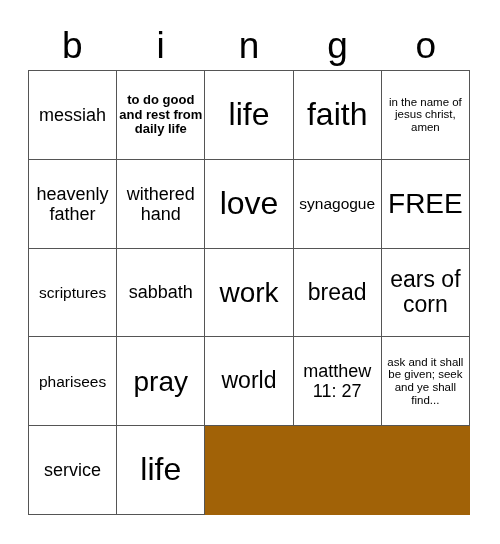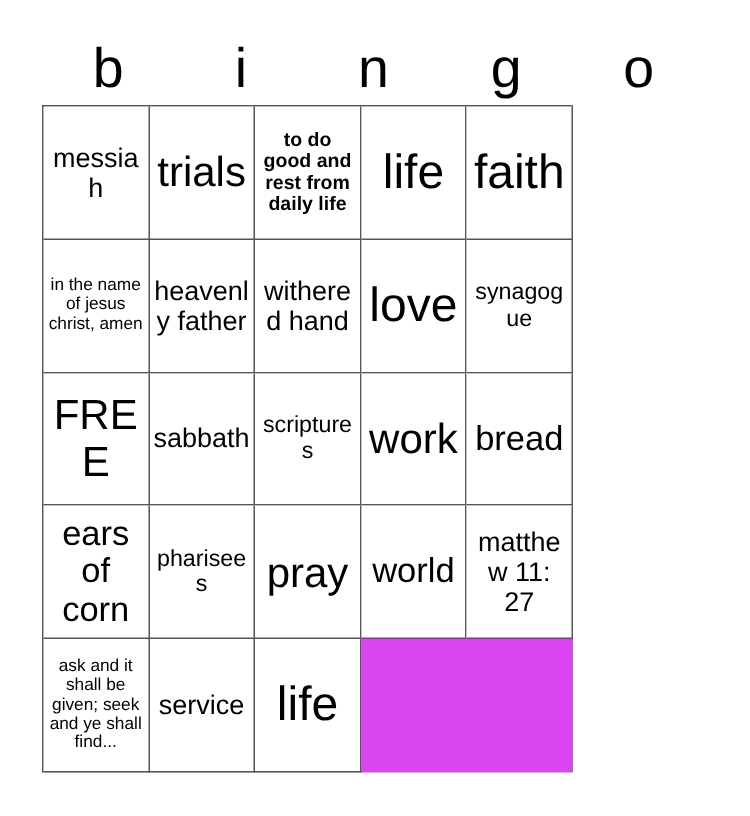--- a/index.html
+++ b/index.html
@@ -43,29 +43,29 @@
     color: #000000;
     letter-spacing: 0;
     user-select: none;
   }
 
   
   #bingo-grid {
     position: absolute;
     left: 28px;
     top: 70px;
-    width: 354px;
+    width: 442px;
     height: 445px;
     display: grid;
     grid-template-columns: repeat(5, 1fr);
     grid-template-rows: repeat(5, 1fr);
     border-top: 1px solid #555555;
     border-left: 1px solid #555555;
     box-sizing: border-box;
-    background: #d946ef;
+    background: #a16207;
   }
   .bingo-cell {
     border-right: 1px solid #555555;
     border-bottom: 1px solid #555555;
     box-sizing: border-box;
     display: flex;
     align-items: center;
     justify-content: center;
     text-align: center;
     padding: 1px 2px;
@@ -101,23 +101,20 @@
     <div class="header-letter">g</div>
     <div class="header-letter">o</div>
   </div>
 
   <div id="bingo-grid">
 
     <div class="bingo-cell">
       <span class="cell-text sz-sm">messiah</span>
     </div>
     <div class="bingo-cell">
-      <span class="cell-text sz-lg">trials</span>
-    </div>
-    <div class="bingo-cell">
       <span class="cell-text sz-xxs">to do good and rest from daily life</span>
     </div>
     <div class="bingo-cell">
       <span class="cell-text sz-xl">life</span>
     </div>
 
     <div class="bingo-cell">
       <span class="cell-text sz-xl">faith</span>
     </div>
     <div class="bingo-cell">
@@ -133,24 +130,24 @@
       <span class="cell-text sz-xl">love</span>
     </div>
 
     <div class="bingo-cell">
       <span class="cell-text sz-xs">synagogue</span>
     </div>
     <div class="bingo-cell">
       <span class="cell-text sz-lg">FREE</span>
     </div>
     <div class="bingo-cell">
-      <span class="cell-text sz-sm">sabbath</span>
+      <span class="cell-text sz-xs">scriptures</span>
     </div>
     <div class="bingo-cell">
-      <span class="cell-text sz-xs">scriptures</span>
+      <span class="cell-text sz-sm">sabbath</span>
     </div>
 
     <div class="bingo-cell">
       <span class="cell-text sz-lg">work</span>
     </div>
     <div class="bingo-cell">
       <span class="cell-text sz-md">bread</span>
     </div>
     <div class="bingo-cell">
       <span class="cell-text sz-md">ears of corn</span>

